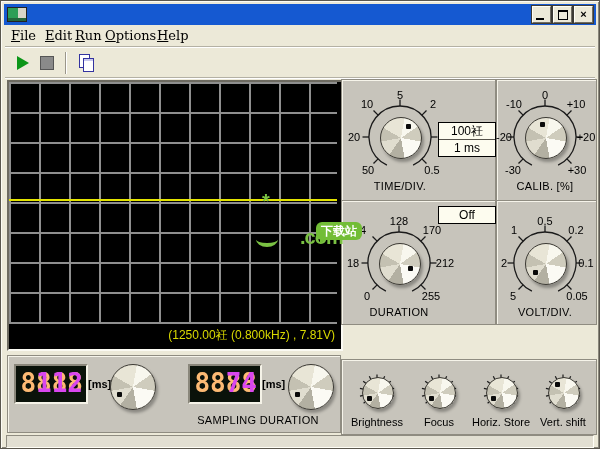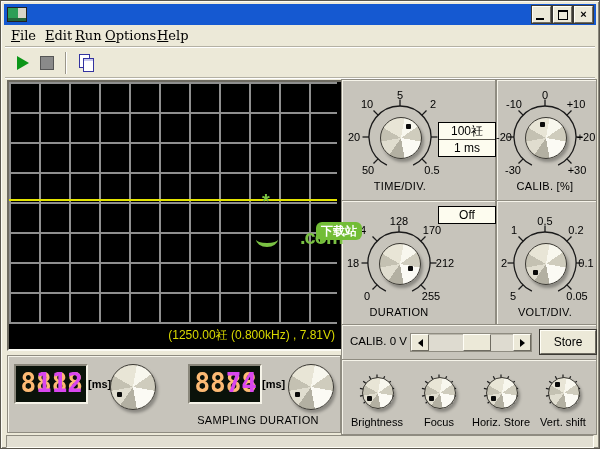--- a/index.html
+++ b/index.html
@@ -244,33 +244,20 @@
       <span class="scale-lbl" style="left:89px;top:62px">0.1</span>
       <span class="scale-lbl" style="left:80px;top:95px">0.05</span>
       <span class="scale-lbl" style="left:16px;top:95px">5</span>
       <span class="scale-lbl" style="left:7px;top:62px">2</span>
       <span class="scale-lbl" style="left:17px;top:29px">1</span>
       <div class="knob knob-big" style="left:28px;top:42px"></div>
       <div class="dot" style="left:36px;top:69px"></div>
       <span class="caption" style="left:48px;top:111px">VOLT/DIV.</span>
     </div>
 
-    <div class="panel p5">
-      <span class="calib-lbl">CALIB. 0 V</span>
-      <div class="scrollbar">
-        <div class="sb-btn sb-left">
-            <div class="arr-l"></div>
-          </div>
-        <div class="sb-thumb"></div>
-        <div class="sb-btn sb-right">
-            <div class="arr-r"></div>
-          </div>
-      </div>
-      <div class="store-btn">Store</div>
-    </div>
 
     <div class="panel p6">
       <svg class="ticksvg" style="left:13px;top:10px" viewBox="0 0 44 44">
           <use href="#smallticks"></use>
         </svg>
       <div class="knob knob-sm" style="left:20px;top:17px"></div>
       <div class="dot" style="left:25px;top:36px"></div>
       <span class="adj-lbl" style="left:35px">Brightness</span>
 
       <svg class="ticksvg" style="left:75px;top:10px" viewBox="0 0 44 44">

